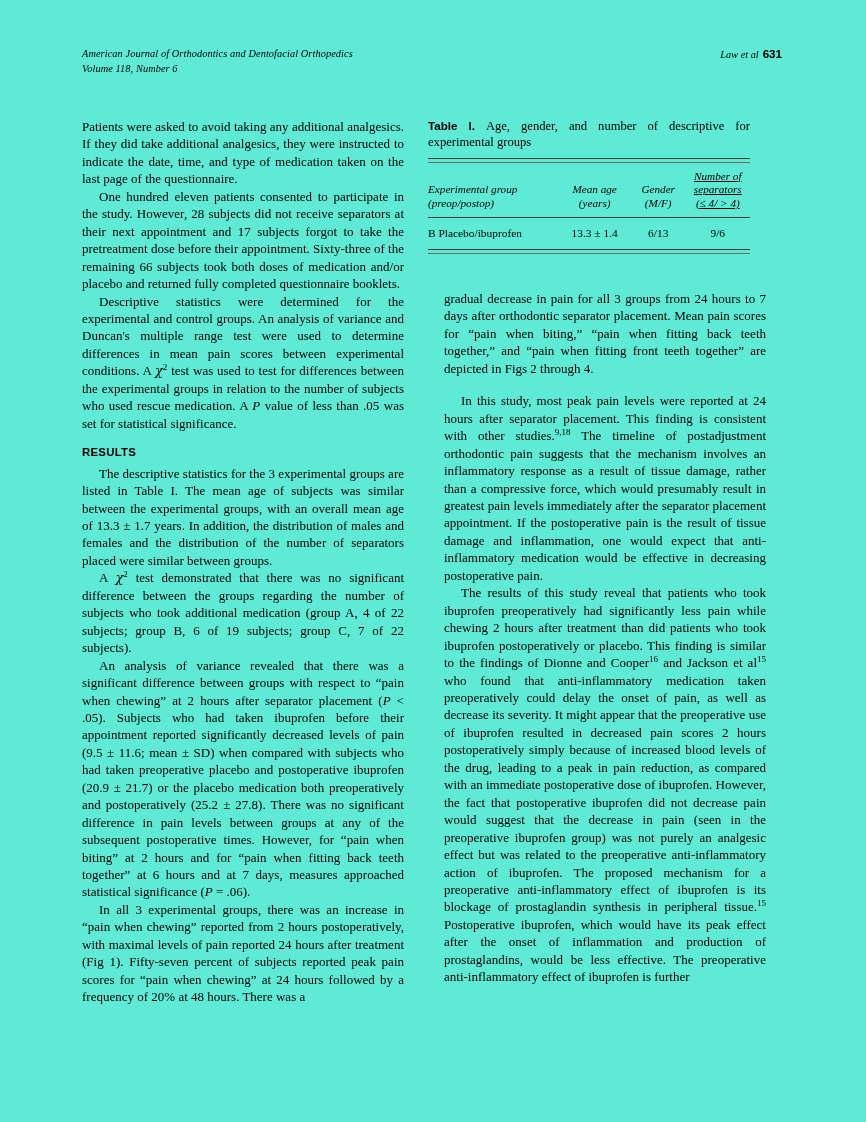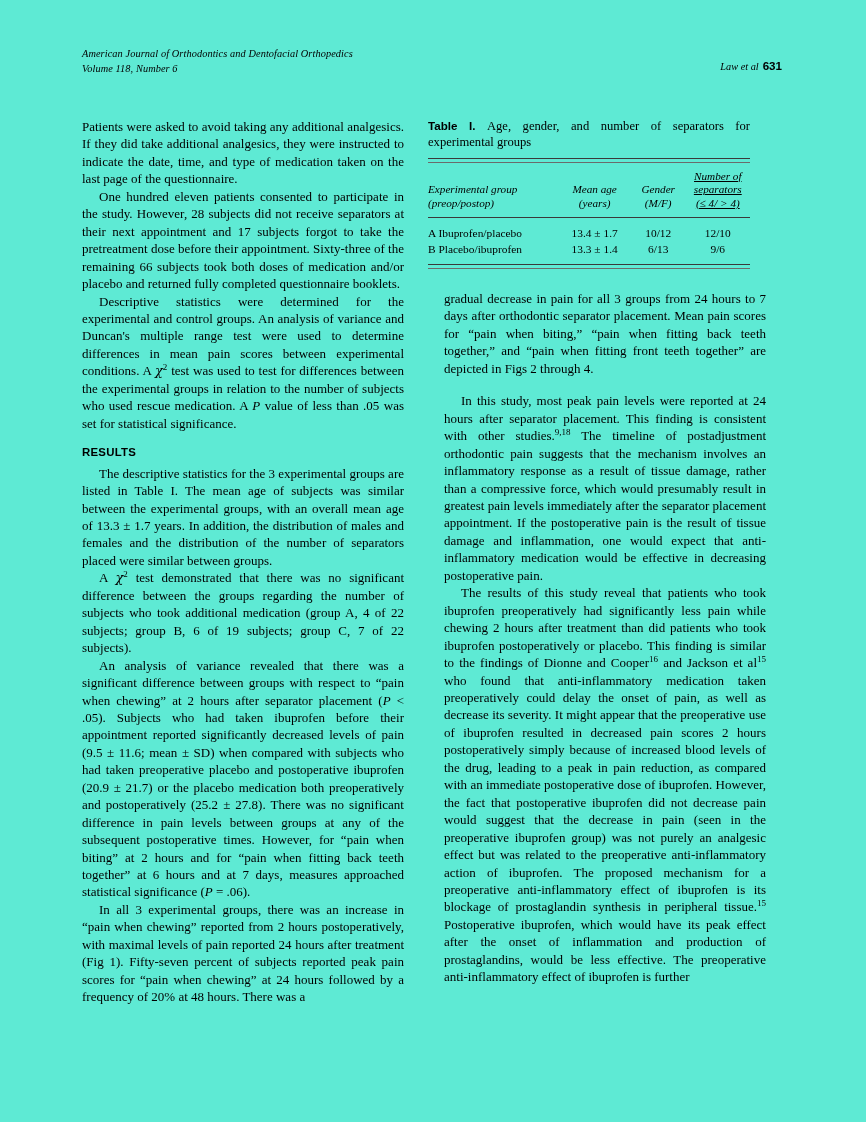--- a/index.html
+++ b/index.html
@@ -41,21 +41,20 @@
     white-space: nowrap;
   }
   .rh-left .line2 { display: block; }
   .rh-right {
     position: absolute;
     right: 0;
     top: 0;
     white-space: nowrap;
     font-size: 10.3px;
     line-height: 14.5px;
-    margin-top: 12px;
   }
   .rh-right .authors {
     font-style: italic;
   }
   .rh-right .pageno {
     font-family: "Liberation Sans", sans-serif;
     font-weight: bold;
     font-size: 11.6px;
     font-style: normal;
     margin-left: 4px;
@@ -196,21 +195,21 @@
     <p class="body-par">The descriptive statistics for the 3 experimental groups are listed in Table I. The mean age of subjects was similar between the experimental groups, with an overall mean age of 13.3 ± 1.7 years. In addition, the distribution of males and females and the distribution of the number of separators placed were similar between groups.</p>
 
     <p class="body-par"><span>A </span><span class="chi">χ</span><sup class="ref">2</sup><span> test demonstrated that there was no significant difference between the groups regarding the number of subjects who took additional medication (group A, 4 of 22 subjects; group B, 6 of 19 subjects; group C, 7 of 22 subjects).</span></p>
 
     <p class="body-par"><span>An analysis of variance revealed that there was a significant difference between groups with respect to “pain when chewing” at 2 hours after separator placement (</span><i class="ital">P</i><span> &lt; .05). Subjects who had taken ibuprofen before their appointment reported significantly decreased levels of pain (9.5 ± 11.6; mean ± SD) when compared with subjects who had taken preoperative placebo and postoperative ibuprofen (20.9 ± 21.7) or the placebo medication both preoperatively and postoperatively (25.2 ± 27.8). There was no significant difference in pain levels between groups at any of the subsequent postoperative times. However, for “pain when biting” at 2 hours and for “pain when fitting back teeth together” at 6 hours and at 7 days, measures approached statistical significance (</span><i class="ital">P</i><span> = .06).</span></p>
 
     <p class="body-par">In all 3 experimental groups, there was an increase in “pain when chewing” reported from 2 hours postoperatively, with maximal levels of pain reported 24 hours after treatment (Fig 1). Fifty-seven percent of subjects reported peak pain scores for “pain when chewing” at 24 hours followed by a frequency of 20% at 48 hours. There was a</p>
   </div>
 
   <div class="table-block">
-    <p class="table-caption"><span class="tbl-word">Table</span>&nbsp;<span class="tbl-word">I.</span>&nbsp;<span>Age, gender, and number of separators for experimental groups</span></p>
+    <p class="table-caption"><span class="tbl-word">Table</span>&nbsp;<span class="tbl-word">I.</span>&nbsp;<span>Age, gender, and number of descriptive for experimental groups</span></p>
 
     <div class="rule-top"></div>
 
     <table class="data">
       <thead>
         <tr>
           <th class="c-group">
             <span>Experimental group</span>
             <span class="hdr-l2">(preop/postop)</span>
           </th>
@@ -228,26 +227,20 @@
             <span class="hdr-l2">(≤ 4/ &gt; 4)</span>
           </th>
         </tr>
       </thead>
     </table>
 
     <div class="rule-mid"></div>
 
     <table class="data">
       <tbody>
-        <tr>
-          <td class="c-group">A Ibuprofen/placebo</td>
-          <td class="c-age">13.4 ± 1.7</td>
-          <td class="c-gender">10/12</td>
-          <td class="c-sep">12/10</td>
-        </tr>
         <tr>
           <td class="c-group">B Placebo/ibuprofen</td>
           <td class="c-age">13.3 ± 1.4</td>
           <td class="c-gender">6/13</td>
           <td class="c-sep">9/6</td>
         </tr>
       </tbody>
     </table>
 
     <div class="rule-bot"></div>

